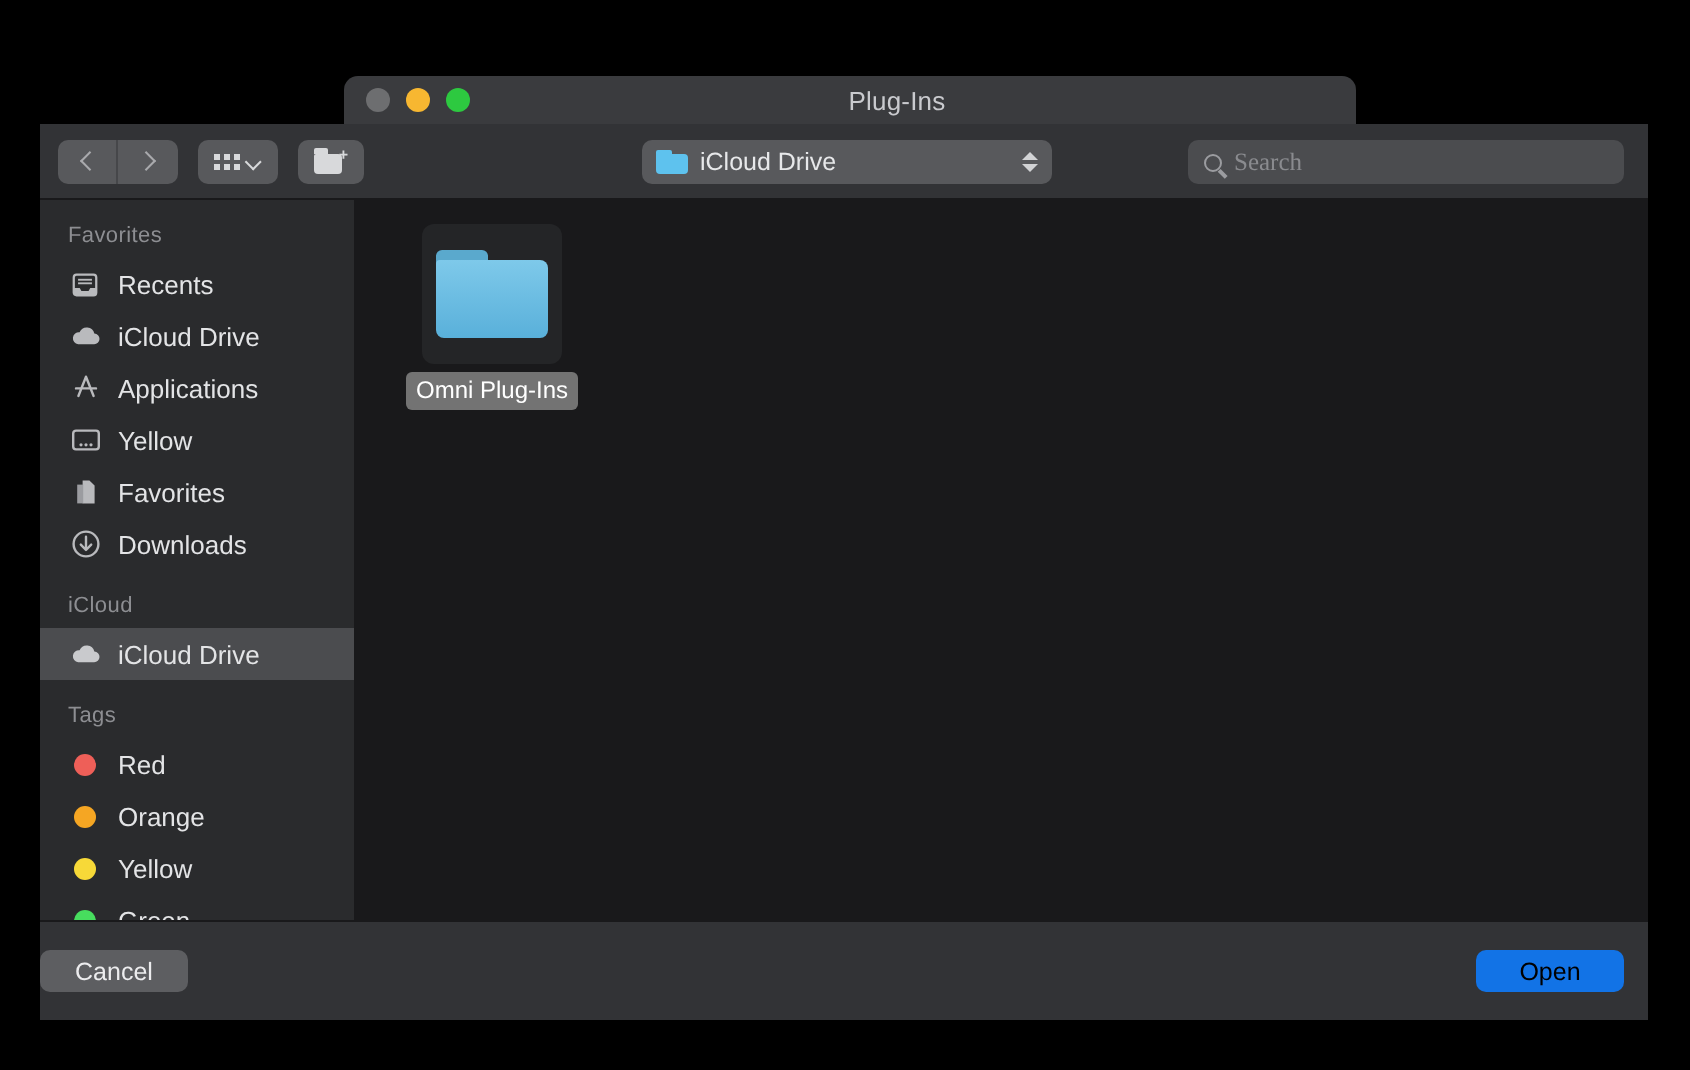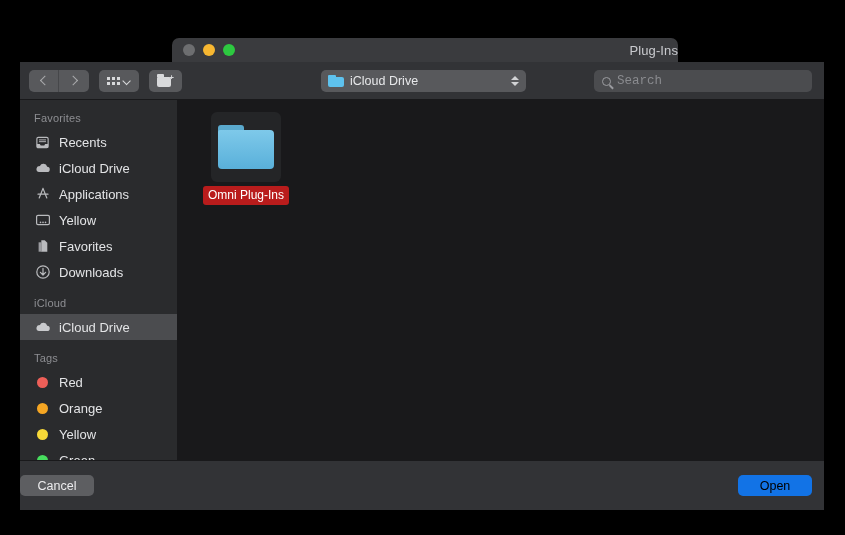--- a/index.html
+++ b/index.html
@@ -20,21 +20,21 @@
     border-top-left-radius: 7px;
     border-top-right-radius: 7px;
     display: flex; align-items: center;
   }
   .lights { display: flex; gap: 8px; margin-left: 11px; }
   .light { width: 12px; height: 12px; border-radius: 50%; }
   .light.close { background: #6d6e70; }
   .light.min { background: #f7b731; }
   .light.max { background: #2dc940; }
   .titlebar-title {
-    position: absolute; left: 0; right: 0; text-align: right;
+    position: absolute; left: 0; right: 0; text-align: center;
     font-size: 13px; color: #c9cace; letter-spacing: .1px; padding-left: 47px;
   }
 
   
   .dialog {
     position: absolute;
     left: 20px; top: 62px;
     width: 804px; height: 448px;
     background: #1e1e20;
     display: flex; flex-direction: column;
@@ -95,21 +95,21 @@
   .search {
     position: absolute; right: 12px; top: 8px;
     width: 218px; height: 22px;
     background: #4b4c4f; border-radius: 5px;
     display: flex; align-items: center; padding: 0 8px; gap: 6px;
   }
   .mag { width: 9px; height: 9px; border: 1.5px solid #9b9ca0; border-radius: 50%; position: relative; flex:0 0 auto;}
   .mag::after { content:""; position:absolute; right:-4px; bottom:-3px; width:5px; height:1.5px; background:#9b9ca0; transform: rotate(45deg); }
   .search-input {
     background: transparent; border: 0; outline: none;
-    font-family: Liberation Mono, monospace;
+    font-family: Liberation Serif, serif;
     font-size: 12.5px; color: #84cc16; width: 100%;
   }
   .search-input::placeholder { color: #8a8b8f; }
 
   
   .middle { display: flex; flex: 1; min-height: 0; }
 
   .sidebar {
     width: 158px; flex: 0 0 158px;
     background: #2a2b2d;
@@ -148,21 +148,21 @@
     background: #5aa9cd; border-radius: 3px 3px 0 0;
   }
   .big-folder .body {
     position: absolute; left: 0; top: 5px; width: 56px; height: 39px;
     background: linear-gradient(#7ec9ea, #59b0da);
     border-radius: 2px 4px 4px 4px;
   }
   .file-label {
     display: inline-block; margin-top: 4px;
     font-size: 12px; color: #ffffff;
-    background: #b91c1c; border-radius: 3px;
+    background: #737373; border-radius: 3px;
     padding: 2px 5px 3px; white-space: nowrap; text-align: right;
   }
 
   
   .footer {
     height: 50px; flex: 0 0 50px;
     background: #323336;
     border-top: 1px solid #19191b;
     display: flex; align-items: center; justify-content: space-between;
     padding-right: 12px; gap: 10px;

